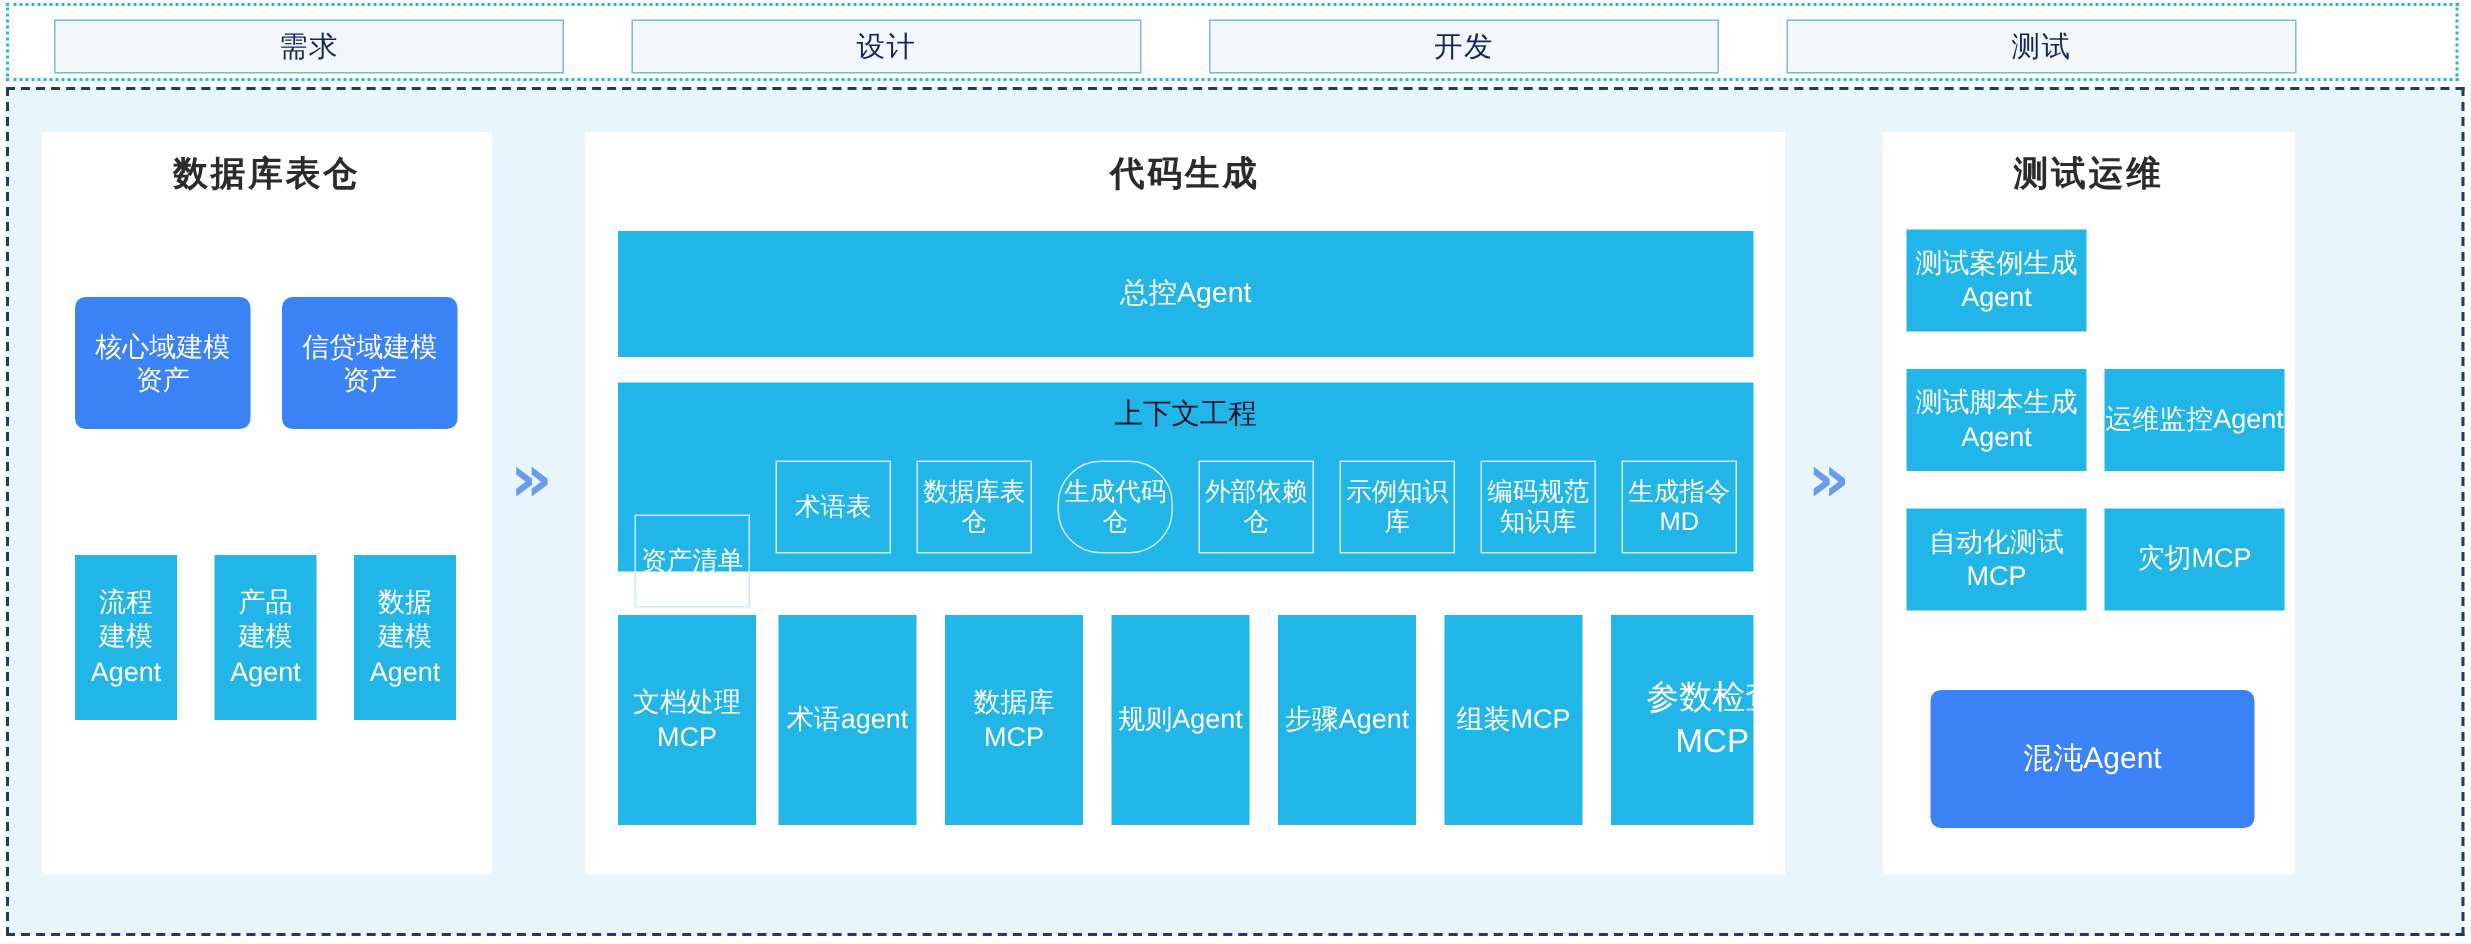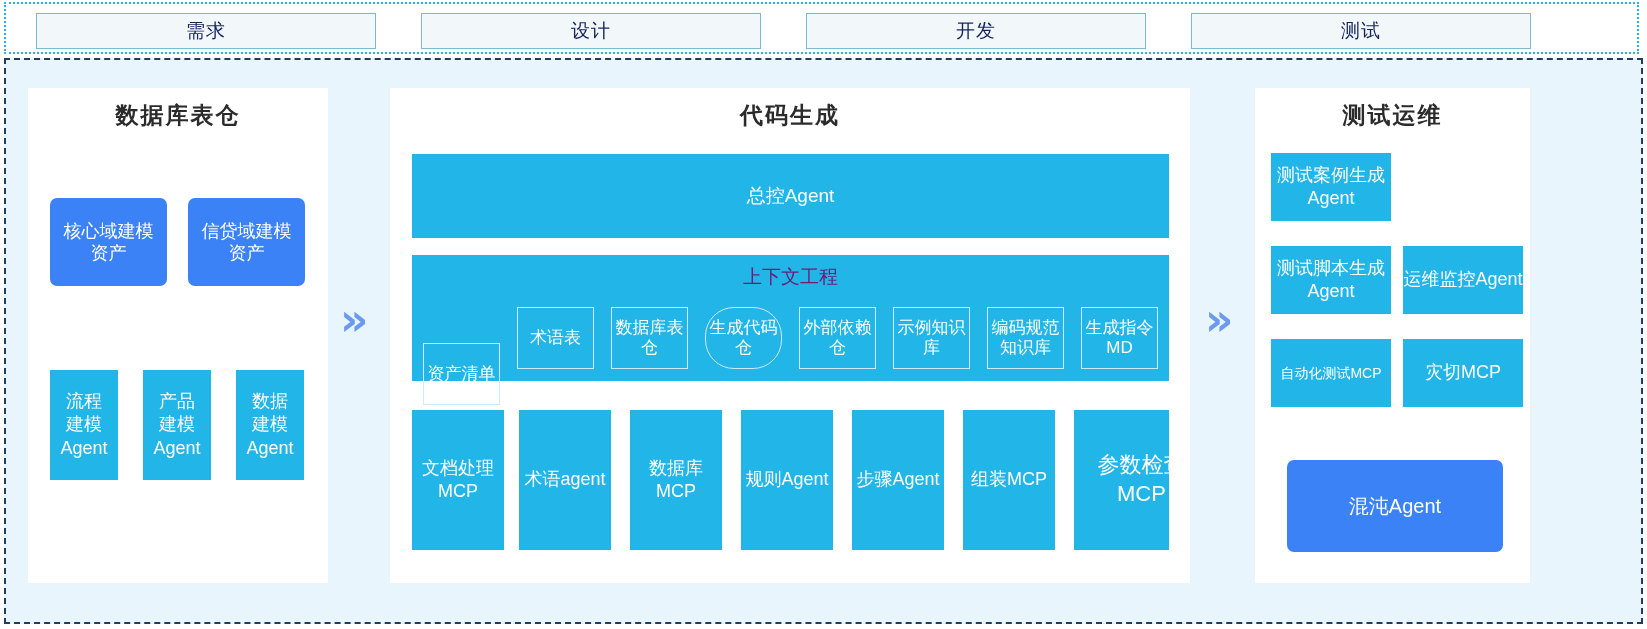--- a/index.html
+++ b/index.html
@@ -133,21 +133,21 @@
   <div class="arrow" style="left:340px;top:298px;">»</div>
 
   <div class="panel" style="left:390px;top:88px;width:800px;height:495px;">
     <div class="panel-title" style="top:12px;">代码生成</div>
 
     <div class="cyan" style="left:22px;top:66px;width:757px;height:84px;font-size:19px;">
       <span>总控Agent</span>
     </div>
 
     <div class="cyan" style="left:22px;top:167px;width:757px;height:126px;display:block;">
-      <div style="text-align:center;font-size:19px;color:#701a75;padding-top:10px;">上下文工程</div>
+      <div style="text-align:center;font-size:19px;color:#0f172a;padding-top:10px;">上下文工程</div>
 
       <div class="ctx-chip" style="left:11px;top:52px;width:77px;height:62px;margin-top:36px;">
         <span>资产清单</span>
       </div>
       <div class="ctx-chip" style="left:105px;top:52px;width:77px;height:62px;">
         <span>术语表</span>
       </div>
       <div class="ctx-chip" style="left:199px;top:52px;width:77px;height:62px;">
         <span>数据库表仓</span>
       </div>
@@ -200,21 +200,21 @@
       <span>测试案例生成Agent</span>
     </div>
 
     <div class="cyan" style="left:16px;top:158px;width:120px;height:68px;font-size:18px;">
       <span>测试脚本生成Agent</span>
     </div>
     <div class="cyan" style="left:148px;top:158px;width:120px;height:68px;font-size:18px;">
       <span>运维监控Agent</span>
     </div>
 
-    <div class="cyan" style="left:16px;top:251px;width:120px;height:68px;font-size:14px;">
+    <div class="cyan" style="left:16px;top:251px;width:120px;height:68px;font-size:18px;">
       <span>自动化测试MCP</span>
     </div>
     <div class="cyan" style="left:148px;top:251px;width:120px;height:68px;font-size:18px;">
       <span>灾切MCP</span>
     </div>
 
     <div class="navy" style="left:32px;top:372px;width:216px;height:92px;font-size:20px;">
       <span>混沌Agent</span>
     </div>
   </div>

